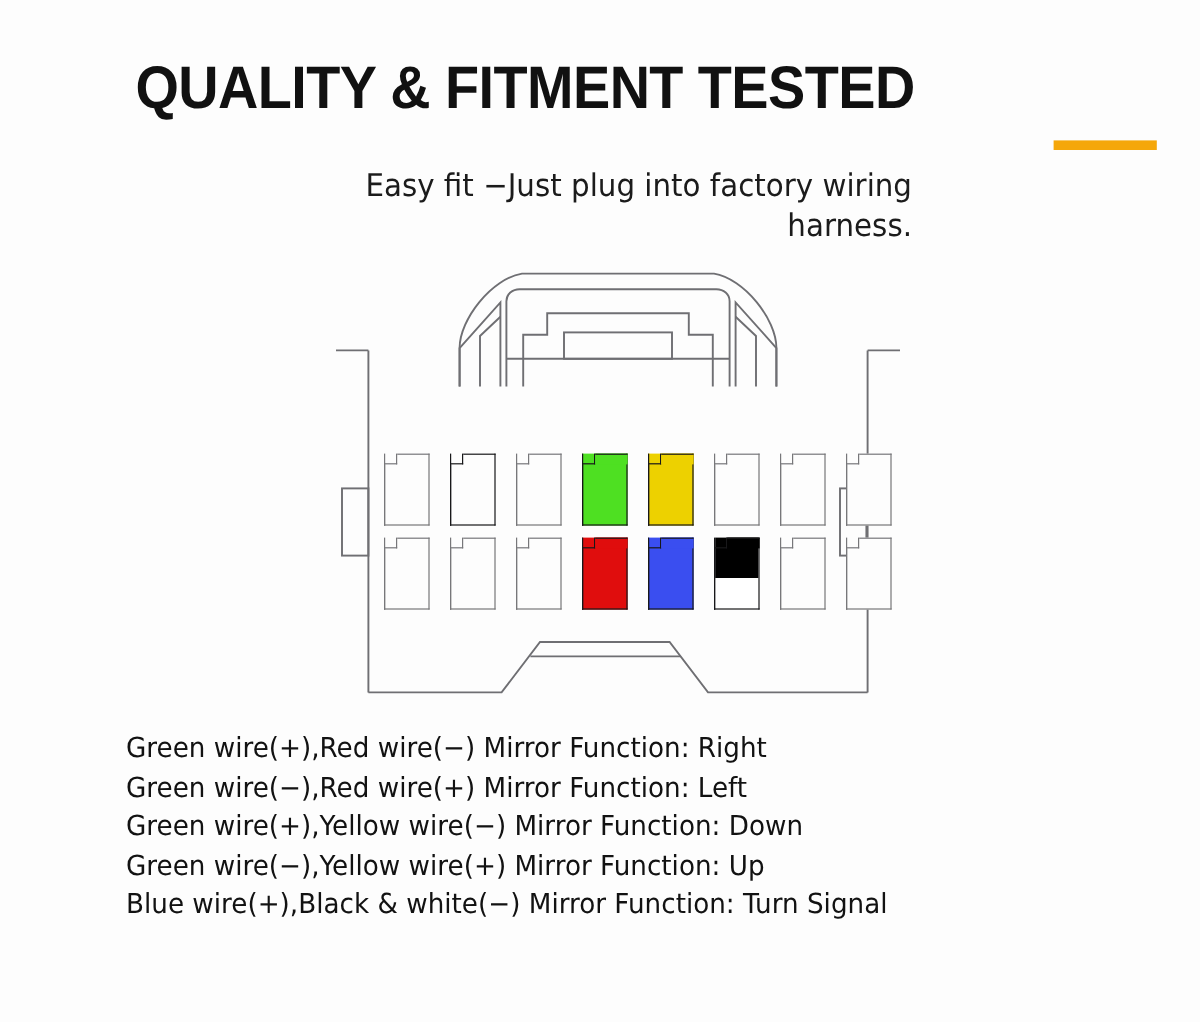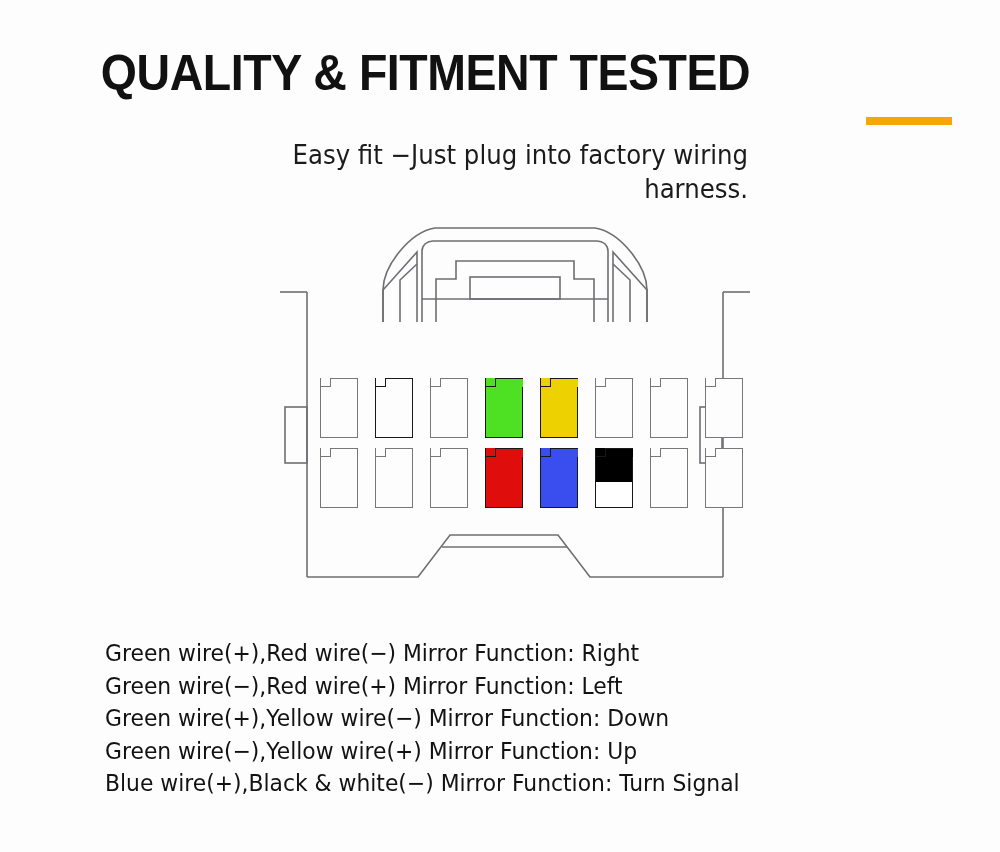--- a/index.html
+++ b/index.html
@@ -12,21 +12,21 @@
     height: 852px;
     position: relative;
     overflow: hidden;
     font-family: "DejaVu Sans", sans-serif;
     background: #fdfdfd;
   }
 
   
   #header {
     position: absolute;
-    left: 4px;
+    left: 16px;
     top: 0;
     width: 796px;
     height: 210px;
   }
   #page-title {
     position: absolute;
     right: 50px;
     top: 44px;
     margin: 0;
     font-family: "Liberation Sans", sans-serif;
@@ -133,21 +133,21 @@
   .pin.filled .pin-side-l { border-left-color: #18181a; }
   .pin.dark .pin-body { border-color: #18181a; }
   .pin.dark .pin-notch { border-right-color: #18181a; border-bottom-color: #18181a; }
   .pin.dark .pin-cap { border-top-color: #18181a; }
   .pin.dark .pin-side-l { border-left-color: #18181a; }
 
   
   #wire-legend {
     position: absolute;
     left: 105px;
-    top: 637px;
+    top: 608px;
     width: 840px;
   }
   #wire-legend .legend-line {
     font-family: "DejaVu Sans", sans-serif;
     font-size: 23px;
     line-height: 32.5px;
     color: #121212;
     white-space: nowrap;
     transform: scaleX(0.95);
     transform-origin: left center;

